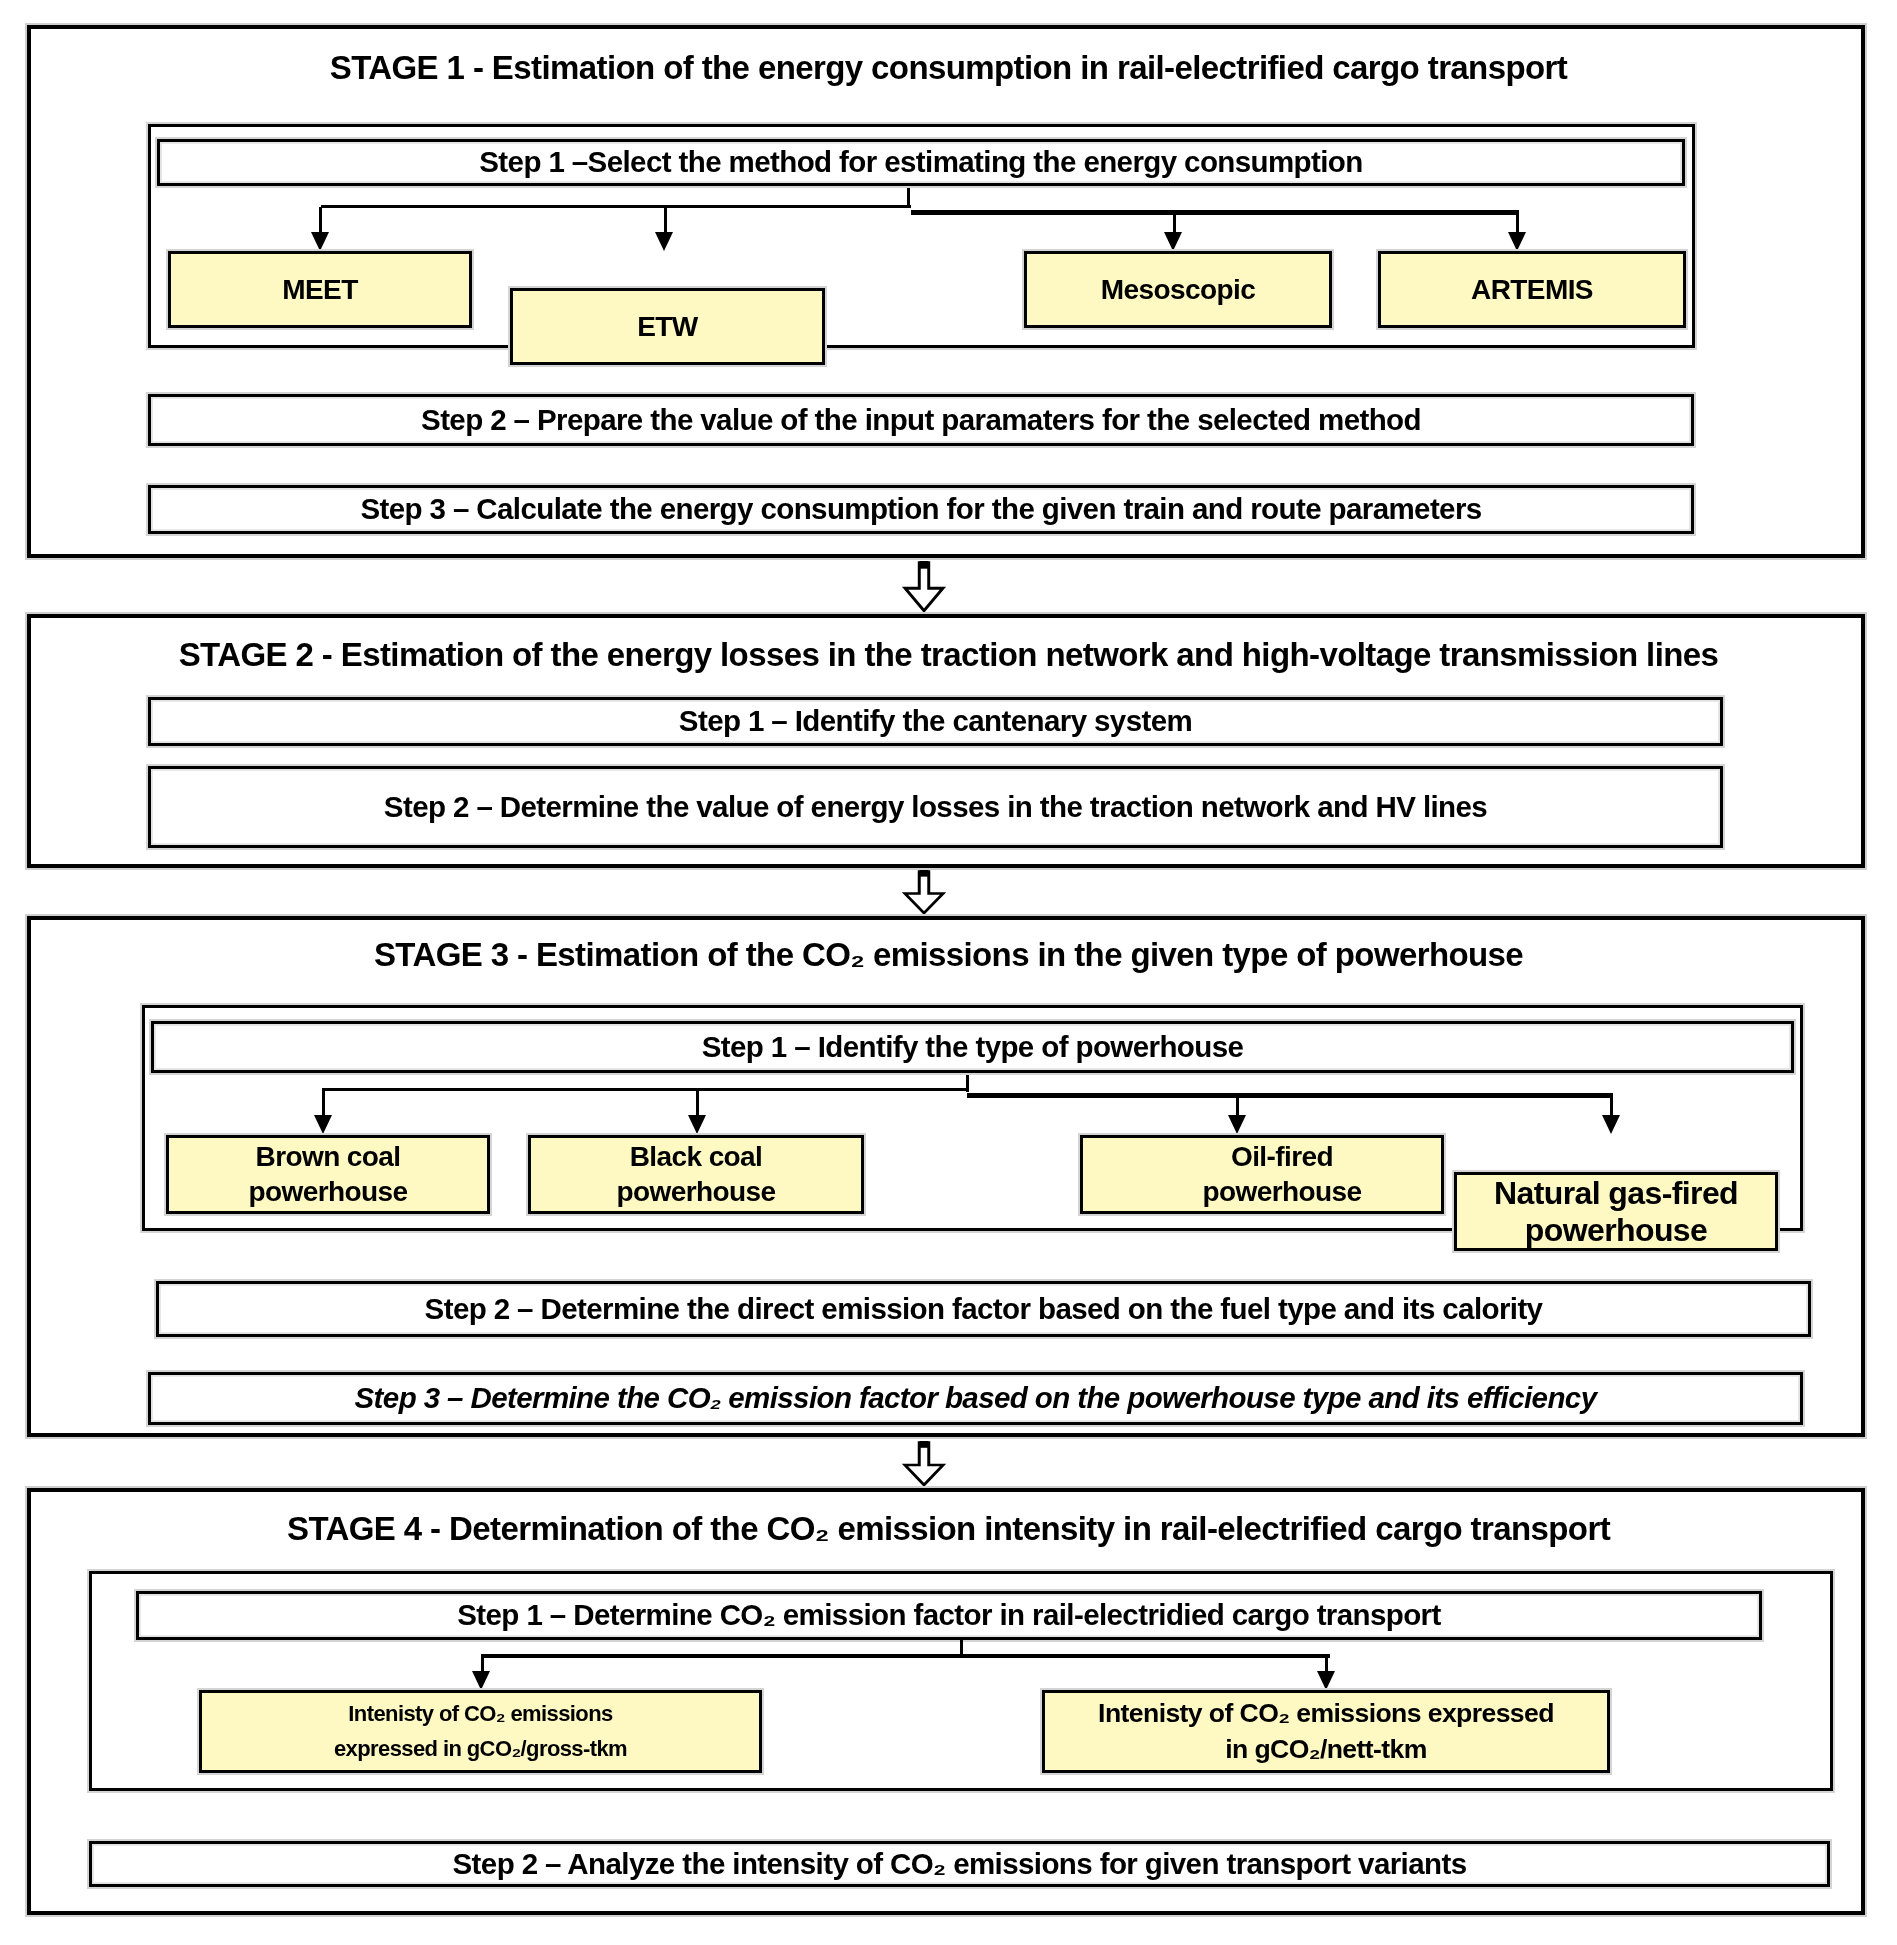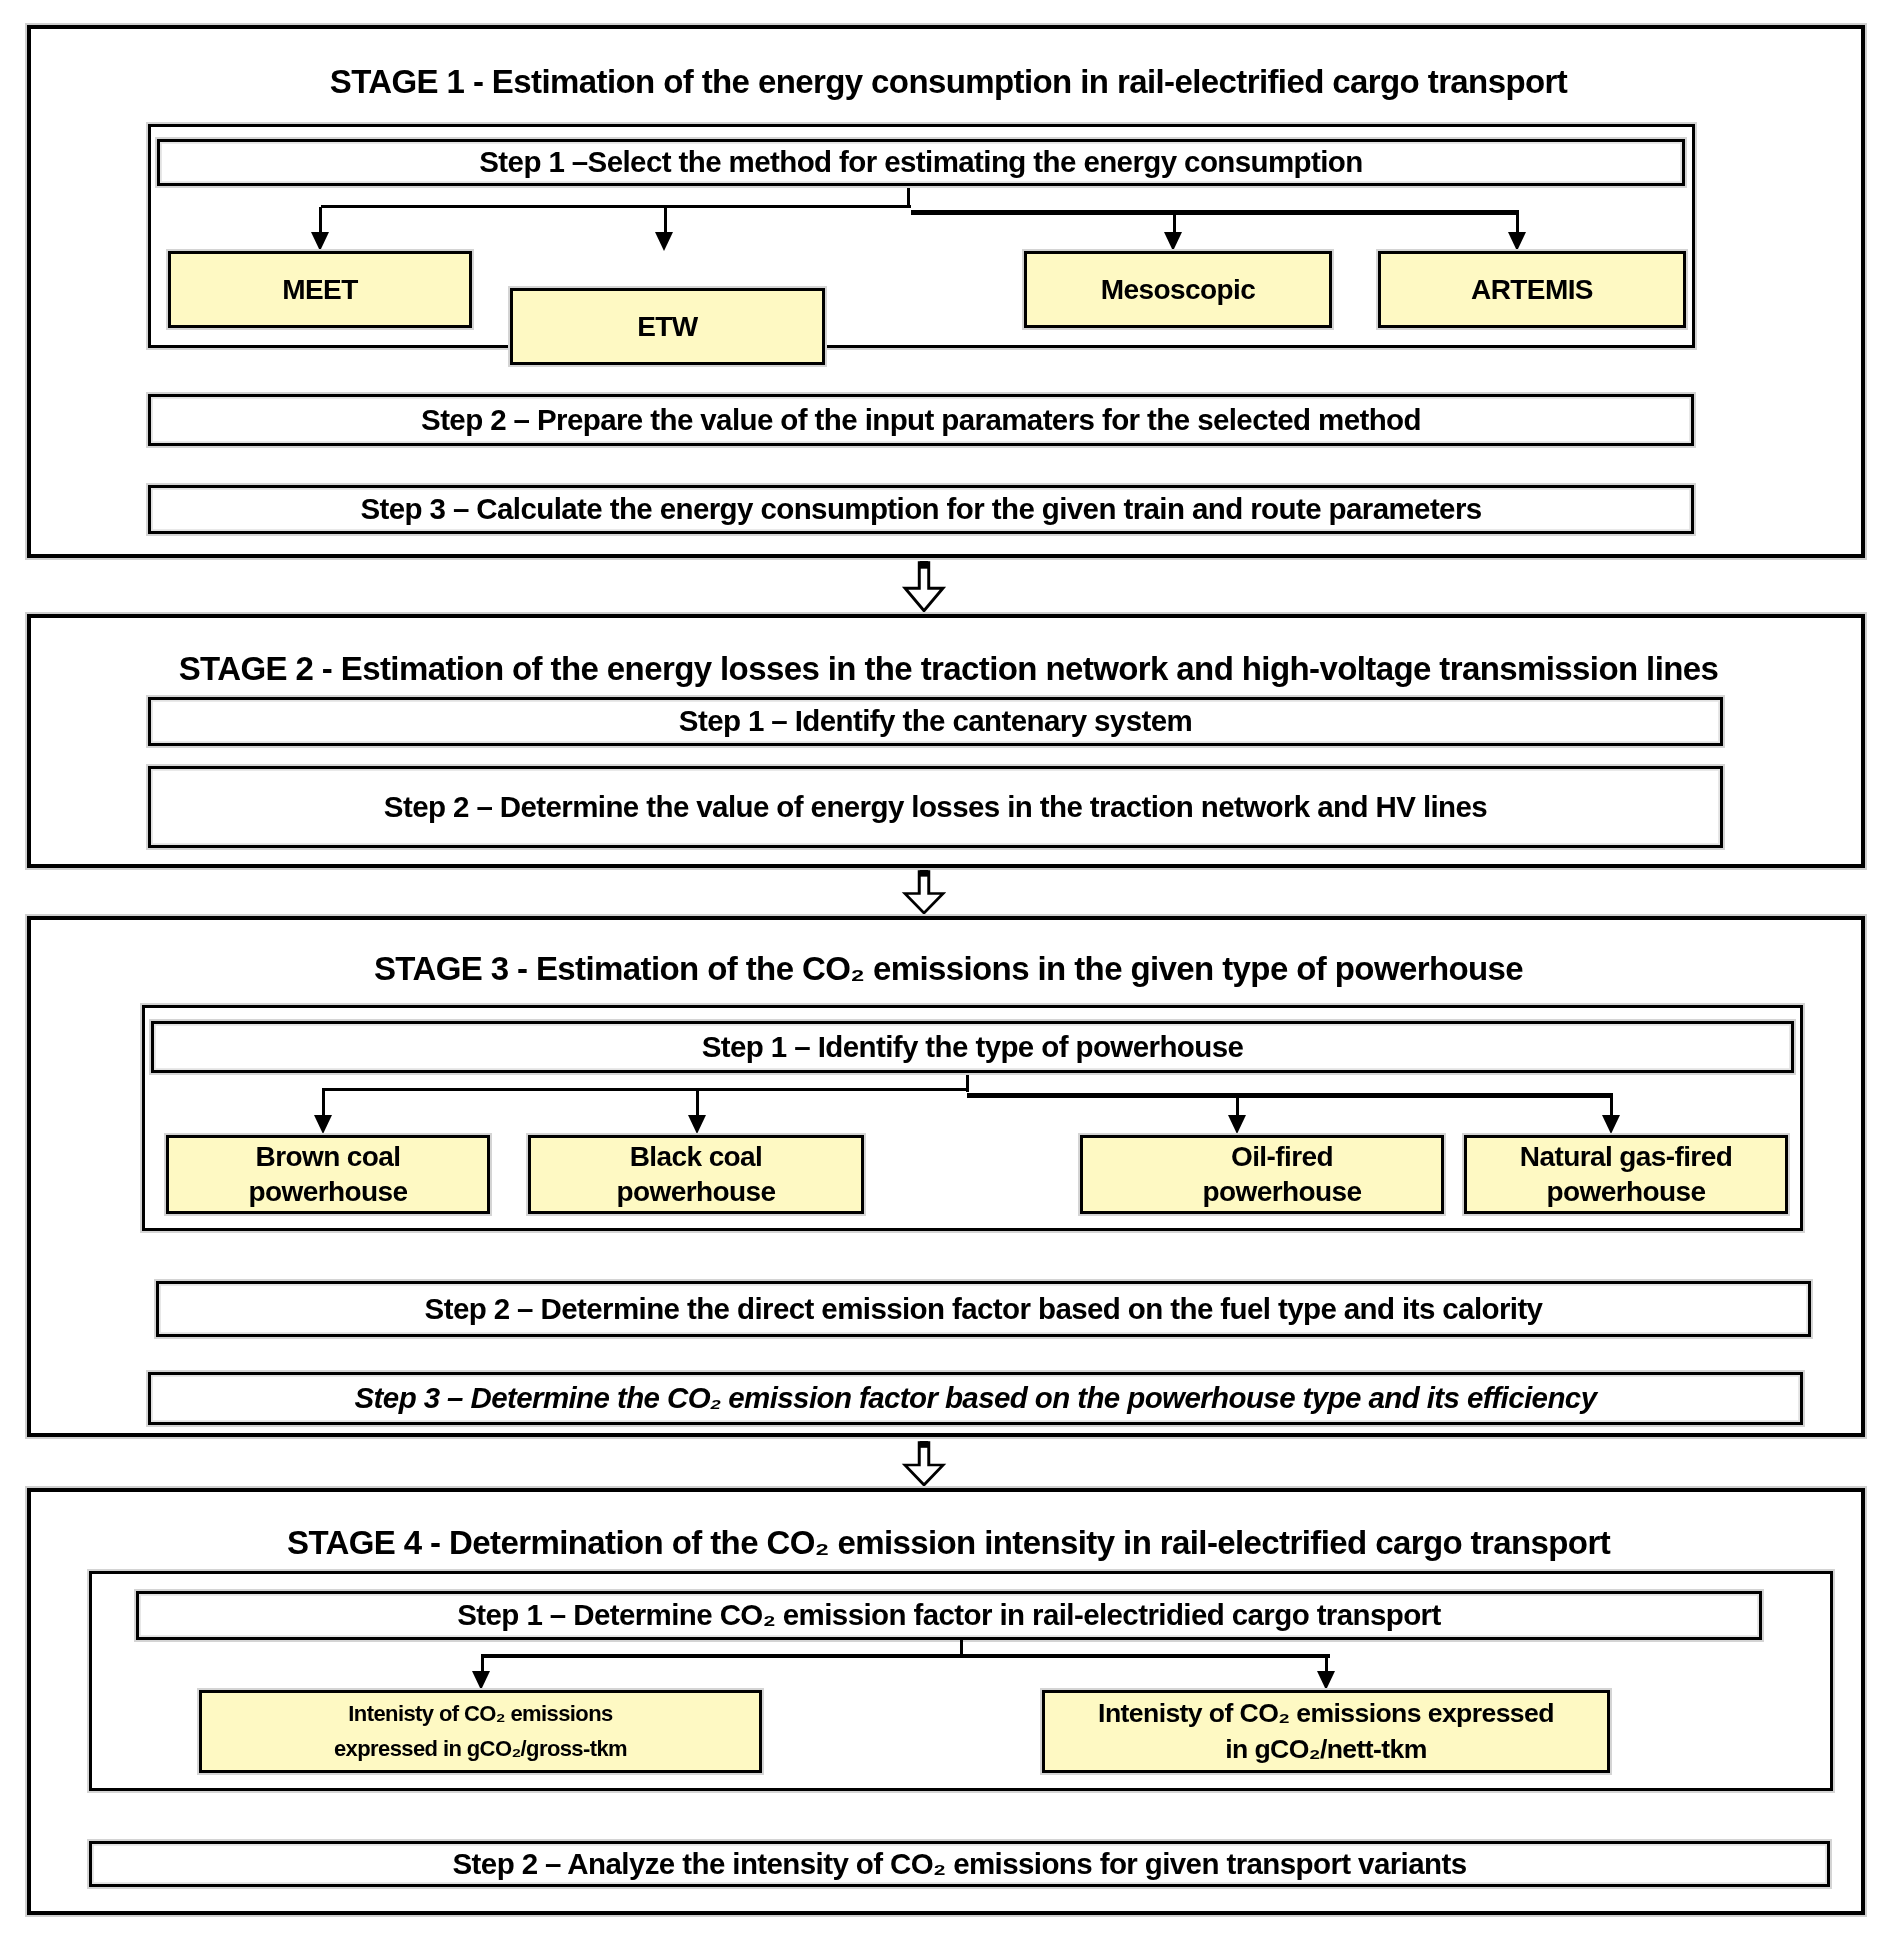--- a/index.html
+++ b/index.html
@@ -41,21 +41,21 @@
     background:#fef9c3;
     display:flex;flex-direction:column;
     align-items:center;justify-content:space-evenly;
     text-align:center;
     font-size:28px;letter-spacing:-0.6px;
   }
   .stage-title{
     position:absolute;
     display:flex;align-items:center;justify-content:center;
     text-align:right;
-    font-size:33px;letter-spacing:-0.6px;margin-top:14px;
+    font-size:33px;letter-spacing:-0.6px;
   }
   .vline,.hline{position:absolute;background:#000;}
   .tri{
     position:absolute;width:0;height:0;
     border-left:9.4px solid transparent;
     border-right:9.4px solid transparent;
     border-top:19px solid #000;
   }
   .blockarrow{position:absolute;}
 </style>
@@ -151,21 +151,21 @@
       <span>powerhouse</span>
     </div>
     <div class="leafbox" style="left:528px;top:1135px;width:330px;height:73px;font-size:28px;">
       <span>Black coal</span>
       <span>powerhouse</span>
     </div>
     <div class="leafbox" style="left:1080px;top:1135px;width:318px;height:73px;font-size:28px;padding-left:40px;">
       <span>Oil-fired</span>
       <span>powerhouse</span>
     </div>
-    <div class="leafbox" style="left:1454px;top:1135px;width:318px;height:73px;font-size:28px;margin-left:10px;">
+    <div class="leafbox" style="left:1454px;top:1172px;width:318px;height:73px;font-size:32px;">
       <span>Natural gas-fired</span>
       <span>powerhouse</span>
     </div>
 
     <div class="bar" style="left:156px;top:1281px;width:1649px;height:50px;">Step 2 – Determine the direct emission factor based on the fuel type and its calority</div>
 
     <div class="bar" style="left:148px;top:1372px;width:1649px;height:47px;font-style:italic;">Step 3 – Determine the CO₂ emission factor based on the powerhouse type and its efficiency</div>
   </section>
 
   <svg class="blockarrow" style="left:899px;top:1441px;" width="50" height="46" viewBox="0 0 84 88" preserveAspectRatio="none">

